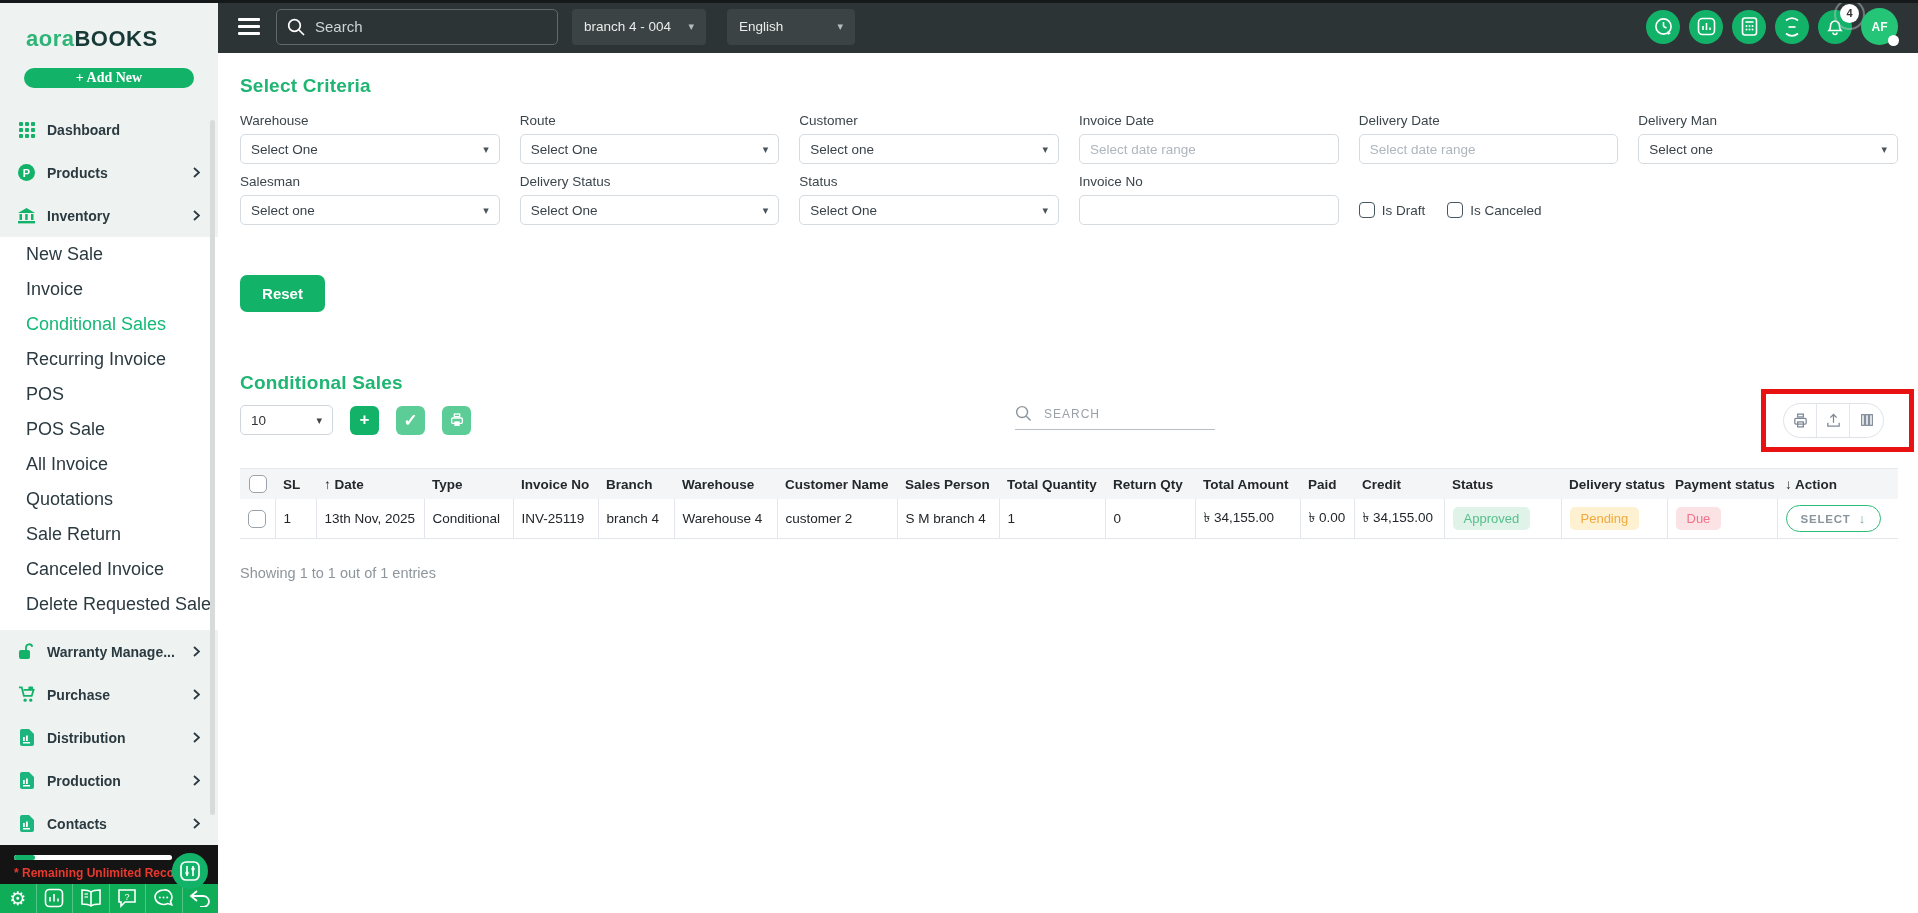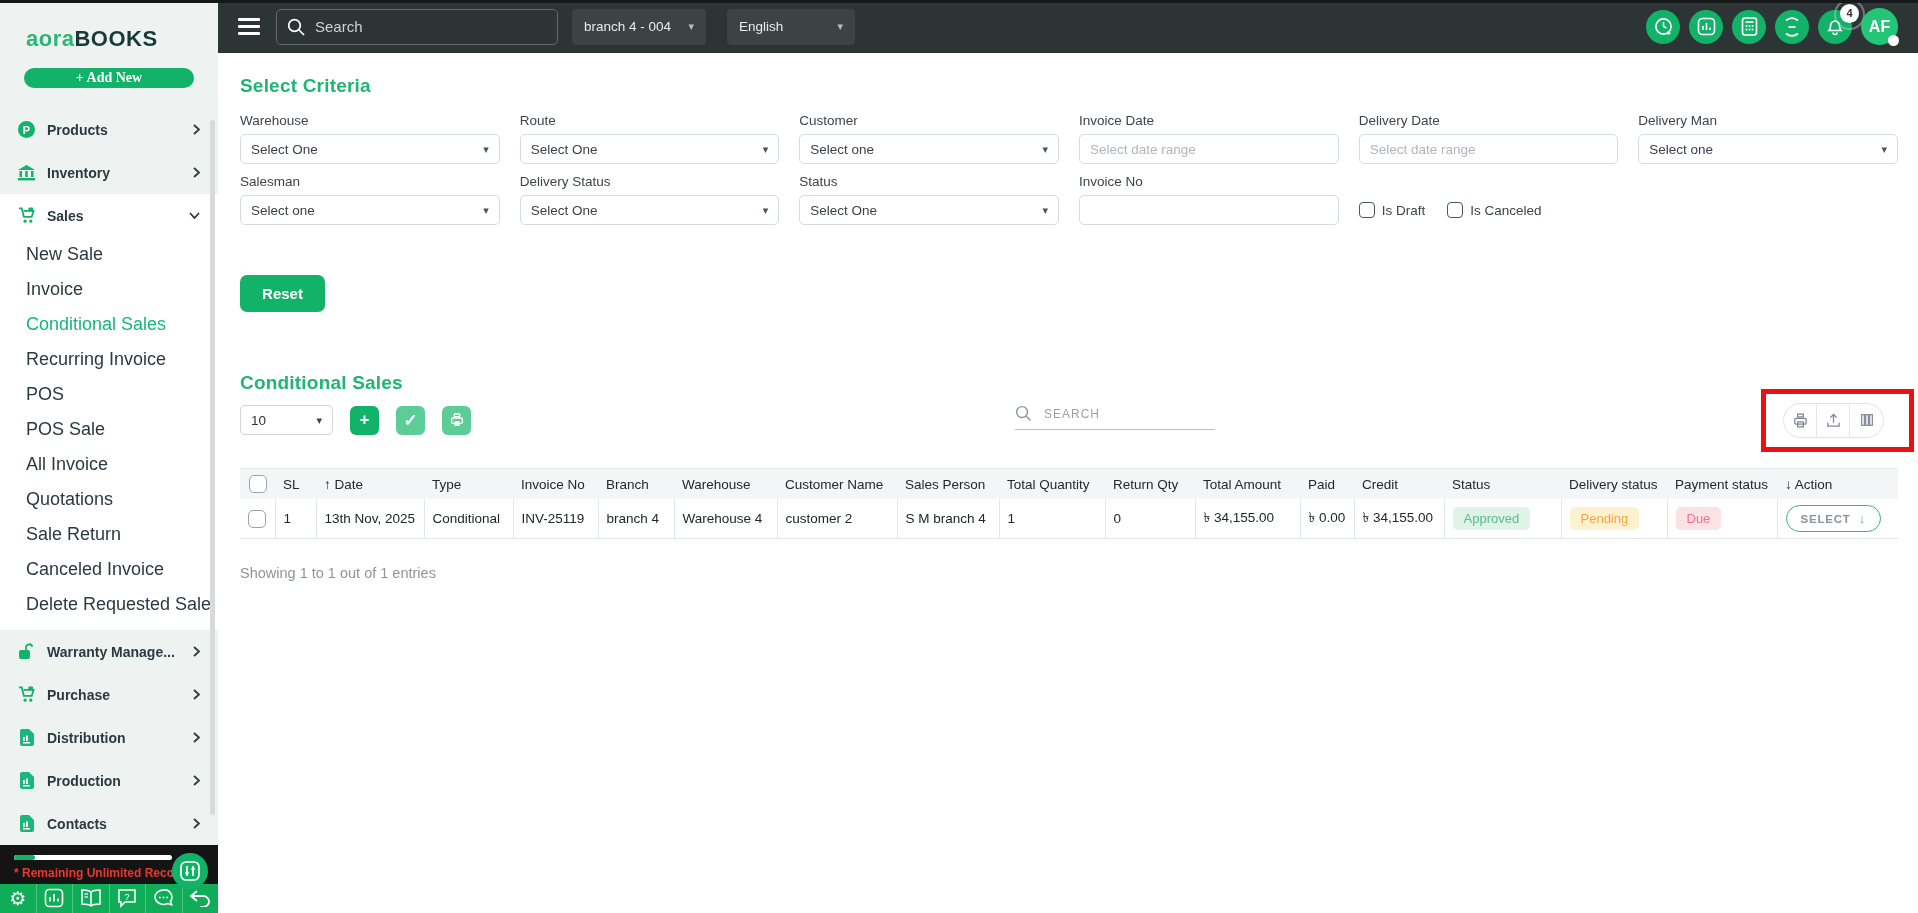--- a/index.html
+++ b/index.html
@@ -50,21 +50,21 @@
   .tsearch input::placeholder { color: #cdd4d3; }
   .tsel { height: 36px; background: #3c4345; border-radius: 4px; color: #e9eceb; font-size: 13.5px; display: flex;
           align-items: center; gap: 10px; padding: 0 12px; cursor: pointer; }
   .tsel .car { color: #b7bdbd; font-size: 11px; }
   .tb-right { margin-left: auto; display: flex; align-items: center; gap: 9px; }
   .circ { width: 34px; height: 34px; border-radius: 50%; background: #12b269; display: flex; align-items: center;
           justify-content: center; position: relative; cursor: pointer; flex: none; }
   .badge { position: absolute; top: -6px; right: -7px; min-width: 19px; height: 19px; border-radius: 50%; background: #fff;
            color: #333; font-size: 11px; font-weight: 700; display: flex; align-items: center; justify-content: center; z-index: 2; }
   .ring { position: absolute; top: -11px; right: -13px; width: 31px; height: 31px; border-radius: 50%; border: 2px solid rgba(200,205,205,.45); }
-  .avatar { width: 37px; height: 37px; border-radius: 50%; background: #25c577; color: #fff; font-weight: 700; font-size: 16px;
+  .avatar { width: 37px; height: 37px; border-radius: 50%; background: #25c577; color: #fff; font-weight: 700; font-size: 12px;
             display: flex; align-items: center; justify-content: center; position: relative; cursor: pointer; }
   .avatar .dot { position: absolute; right: -1px; bottom: -1px; width: 11px; height: 11px; background: #fff; border-radius: 50%; }
 
   
   .content { padding: 22px 20px 0 22px; position: relative; }
   .h-green { color: #1fb573; font-size: 19px; font-weight: 700; letter-spacing: .2px; }
   .fgrid { width: 1658px; display: grid; grid-template-columns: repeat(6, 1fr); column-gap: 20px; row-gap: 10px; margin-top: 16px; }
   .field label { display: block; font-size: 13.5px; color: #3b454c; margin-bottom: 6px; font-weight: 400; }
   .selbox, .inbox { height: 30px; width: 100%; border: 1px solid #d6dbe0; border-radius: 5px; background: #fff;
                     display: flex; align-items: center; padding: 0 10px; font-size: 13.5px; color: #39424a; cursor: pointer; }
@@ -92,21 +92,21 @@
   .msearch input::placeholder { color: #9aa1a8; }
   .toolbar-wrap { margin-left: auto; position: relative; margin-right: 14px; }
   .red-box { position: absolute; top: -14px; left: -22px; right: -30px; bottom: -14px; border: 5px solid #e81212; pointer-events: none; }
   .pillbar { height: 35px; border: 1px solid #dfe3e8; border-radius: 18px; display: flex; align-items: stretch; background: #fff; }
   .pill-cell { width: 33px; display: flex; align-items: center; justify-content: center; border-right: 1px solid #e3e7ec; cursor: pointer; }
   .pill-cell:last-child { border-right: none; }
 
   
   table { margin-top: 30px; width: 1658px; border-collapse: collapse; table-layout: fixed; font-size: 13.5px; }
   thead tr { background: #f4f5f7; }
-  thead th { font-weight: 400; color: #23282c; text-align: left; padding: 6px 8px; height: 27px; border-top: 1px solid #e7eaec; white-space: nowrap; overflow: hidden; }
+  thead th { font-weight: 700; color: #23282c; text-align: left; padding: 6px 8px; height: 27px; border-top: 1px solid #e7eaec; white-space: nowrap; overflow: hidden; }
   tbody td { border: 1px solid #e3e6ea; border-top: none; padding: 6px 8px; height: 37px; color: #22262a; white-space: nowrap; overflow: hidden; background: #fff; }
   tbody td:first-child { border-left: none; }
   tbody td:last-child { border-right: none; }
   .tcb { width: 18px; height: 18px; border: 1.6px solid #9aa3ab; border-radius: 5px; background: #fff; display: block; margin: 0 auto; }
   .pillbadge { display: inline-block; padding: 4px 11px; border-radius: 5px; font-size: 13px; }
   .b-approved { background: #dff3e9; color: #56be8a; }
   .b-pending  { background: #fdf1d2; color: #f1a93d; }
   .b-due      { background: #fbe3e5; color: #f3718b; }
   .select-btn { display: inline-flex; align-items: center; gap: 8px; height: 27px; padding: 0 14px; border: 1.5px solid #2abd77;
                 border-radius: 15px; background: #fff; color: #8a949b; font-size: 11.5px; letter-spacing: .8px; font-weight: 700;
@@ -122,20 +122,36 @@
 <div class="app">
 
   <aside class="sidebar">
     <div class="logo">
       <span class="lg1">aora</span><span class="lg2">BOOKS</span>
     </div>
     <button class="add-new">+ Add New</button>
 
     <nav class="nav">
       <div class="nav-item">
+        <span class="icon16">
+          <svg width="16" height="16" viewBox="0 0 16 16" fill="#12b269">
+              <rect x="0" y="0" width="4" height="4" rx="1"></rect>
+              <rect x="6" y="0" width="4" height="4" rx="1"></rect>
+              <rect x="12" y="0" width="4" height="4" rx="1"></rect>
+              <rect x="0" y="6" width="4" height="4" rx="1"></rect>
+              <rect x="6" y="6" width="4" height="4" rx="1"></rect>
+              <rect x="12" y="6" width="4" height="4" rx="1"></rect>
+              <rect x="0" y="12" width="4" height="4" rx="1"></rect>
+              <rect x="6" y="12" width="4" height="4" rx="1"></rect>
+              <rect x="12" y="12" width="4" height="4" rx="1"></rect>
+            </svg>
+        </span>
+        <span class="ilab">Dashboard</span>
+      </div>
+      <div class="nav-item">
         <span class="picon">P</span>
         <span class="ilab">Products</span>
         <span class="chev">
             <svg width="7" height="11" viewBox="0 0 7 11">
               <polyline points="1,1 6,5.5 1,10" fill="none" stroke="#2b3a40" stroke-width="1.8"></polyline>
             </svg>
           </span>
       </div>
       <div class="nav-item">
         <span class="icon16">
@@ -149,36 +165,20 @@
         </span>
         <span class="ilab">Inventory</span>
         <span class="chev">
             <svg width="7" height="11" viewBox="0 0 7 11">
               <polyline points="1,1 6,5.5 1,10" fill="none" stroke="#2b3a40" stroke-width="1.8"></polyline>
             </svg>
           </span>
       </div>
 
       <div class="sales-wrap">
-        <div class="nav-item">
-          <span class="icon16">
-            <svg width="18" height="17" viewBox="0 0 18 17">
-                <path d="M1 1h3l2.2 9h8.3l2-6.5H6" fill="none" stroke="#12b269" stroke-width="1.9"></path>
-                <circle cx="7.5" cy="14.5" r="1.7" fill="#12b269"></circle>
-                <circle cx="13.5" cy="14.5" r="1.7" fill="#12b269"></circle>
-                <rect x="11" y="0" width="5" height="4" rx="1" fill="#12b269"></rect>
-              </svg>
-          </span>
-          <span class="ilab">Sales</span>
-          <span class="chev">
-              <svg width="11" height="7" viewBox="0 0 11 7">
-                <polyline points="1,1 5.5,6 10,1" fill="none" stroke="#2b3a40" stroke-width="1.8"></polyline>
-              </svg>
-            </span>
-        </div>
         <div class="sub">New Sale</div>
         <div class="sub">Invoice</div>
         <div class="sub active">Conditional Sales</div>
         <div class="sub">Recurring Invoice</div>
         <div class="sub">POS</div>
         <div class="sub">POS Sale</div>
         <div class="sub">All Invoice</div>
         <div class="sub">Quotations</div>
         <div class="sub">Sale Return</div>
         <div class="sub">Canceled Invoice</div>

